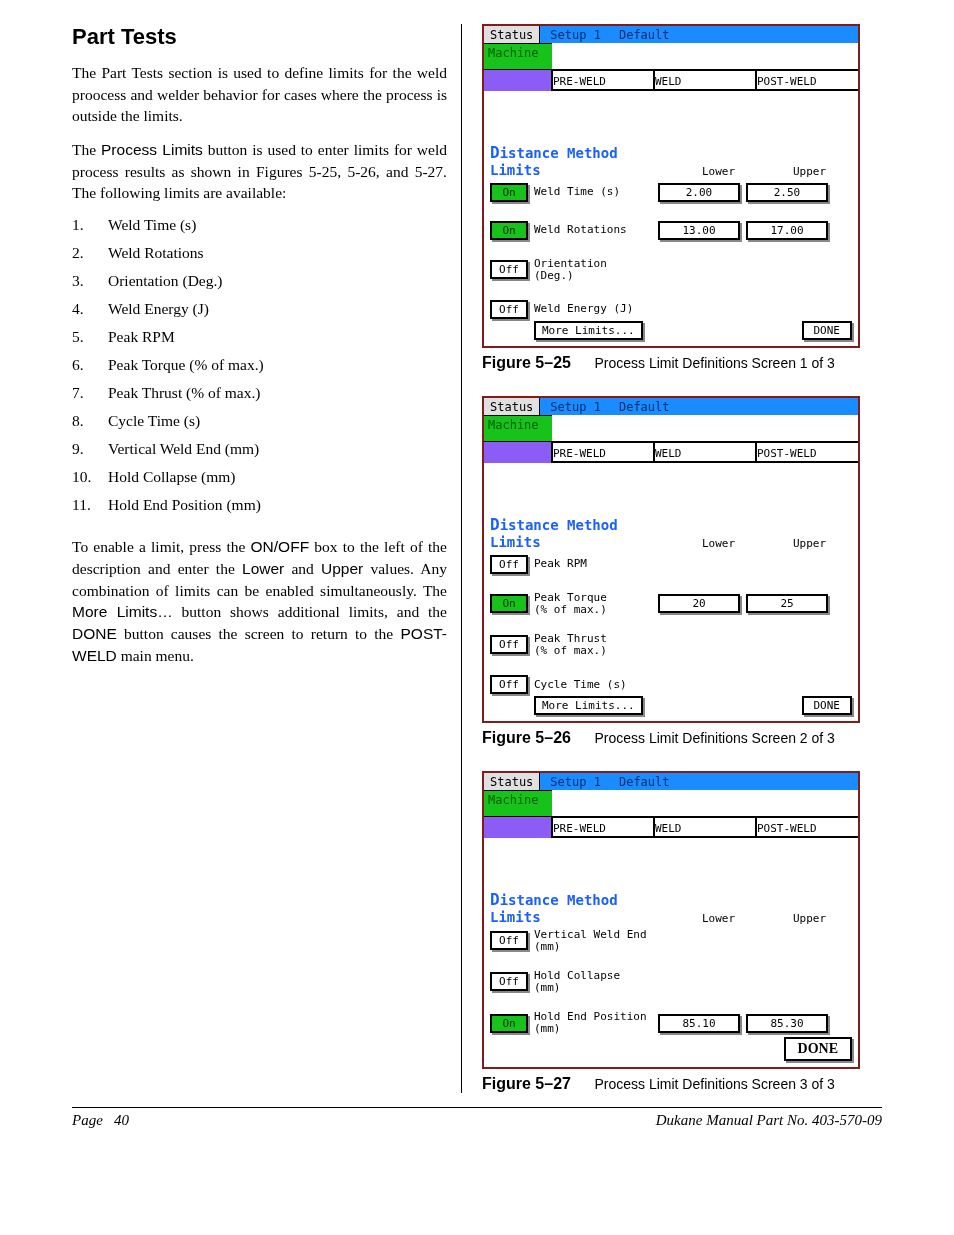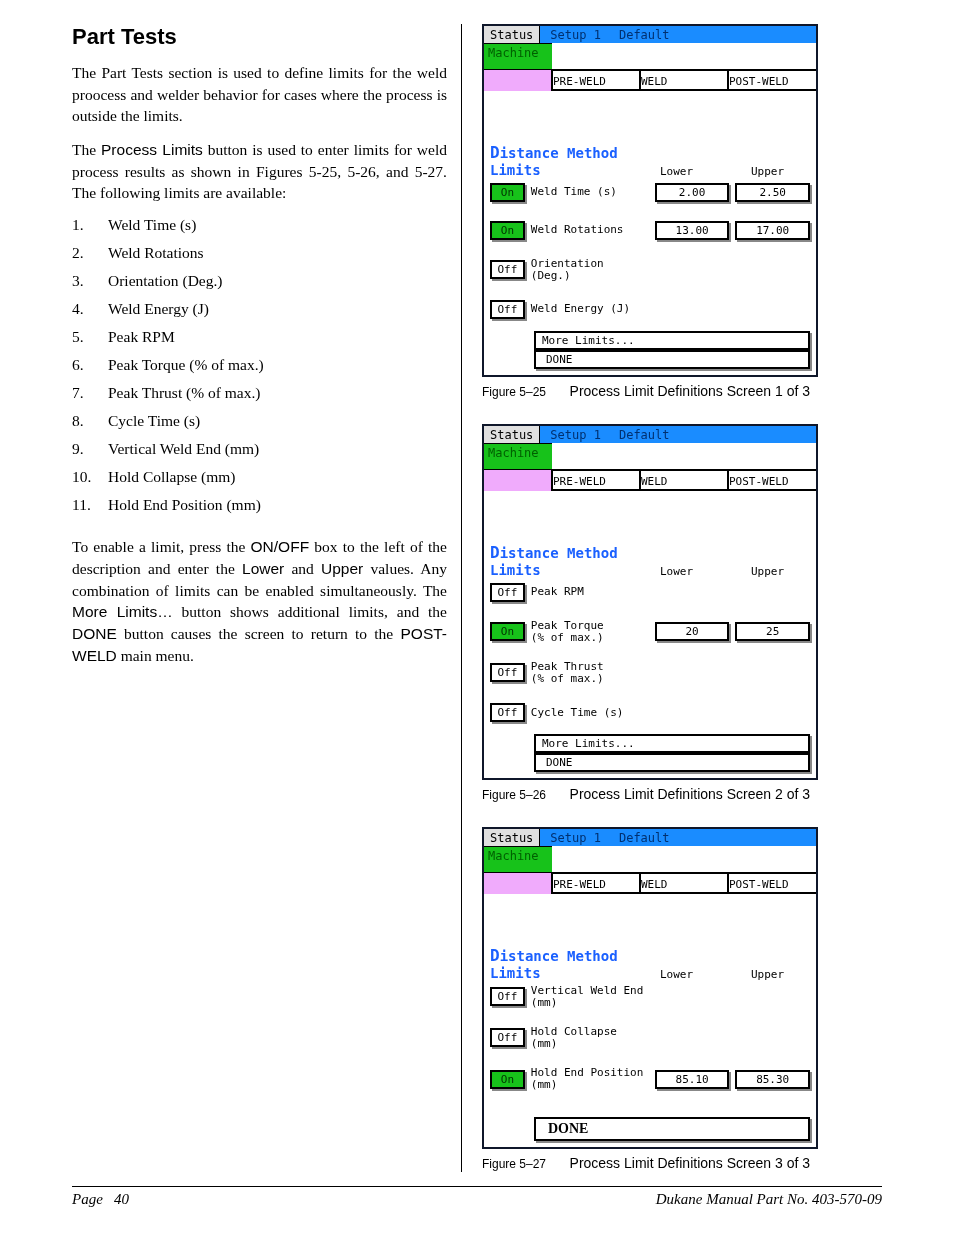--- a/index.html
+++ b/index.html
@@ -59,23 +59,23 @@
   }
   ol.limits li::before {
     content: counter(item) ".";
     width: 36px;
     flex: 0 0 36px;
   }
   .sans { font-family: Helvetica, Arial, sans-serif; }
 
   
   .hmi {
-    width: 336px;
-    background: #f0abfc;
-    border: 2px solid #0f172a;
+    width: 378px;
+    background: #8b5cf6;
+    border: 2px solid #7f1d1d;
     margin: 0 0 4px 0;
     font-family: "Lucida Console", Monaco, monospace;
     font-size: 12px;
   }
   .hmi-topbar {
     height: 17px;
     background: #1a8cff;
     display: flex;
     align-items: center;
   }
@@ -187,23 +187,22 @@
     text-align: center;
     padding: 1px 0;
     font-size: 11px;
     box-shadow: 2px 2px 0 #888;
     background: #fff;
   }
   .hmi-val.empty { visibility: hidden; }
   .hmi-footer {
     display: flex;
     justify-content: space-between;
-    margin-top: 12px;
+    margin-top: 2px;
     padding: 0 0 0 44px;
-    flex-direction: column;
   }
   .hmi-more {
     border: 2px solid #000;
     padding: 1px 6px;
     font-size: 11px;
     box-shadow: 2px 2px 0 #888;
     background: #fff;
   }
   .hmi-done {
     border: 2px solid #000;
@@ -217,21 +216,21 @@
   .hmi-done.bold {
     font-weight: bold;
     font-family: "Times New Roman", serif;
     font-size: 14px;
     padding: 2px 12px;
   }
   .fig-caption {
     font-size: 14px;
     margin: 6px 0 24px 0;
   }
-  .fig-caption b { font-family: Helvetica, Arial, sans-serif; font-weight: normal; font-size: 12px; }
+  .fig-caption b { font-family: Helvetica, Arial, sans-serif; font-weight: bold; font-size: 16px; }
   .fig-caption span.cap-text { font-family: Helvetica, Arial, sans-serif; margin-left: 20px;}
   .page-footer {
     border-top: 1.5px solid #000;
     margin-top: 14px;
     display: flex;
     justify-content: space-between;
     font-style: italic;
     font-size: 15px;
     padding-top: 4px;
   }

